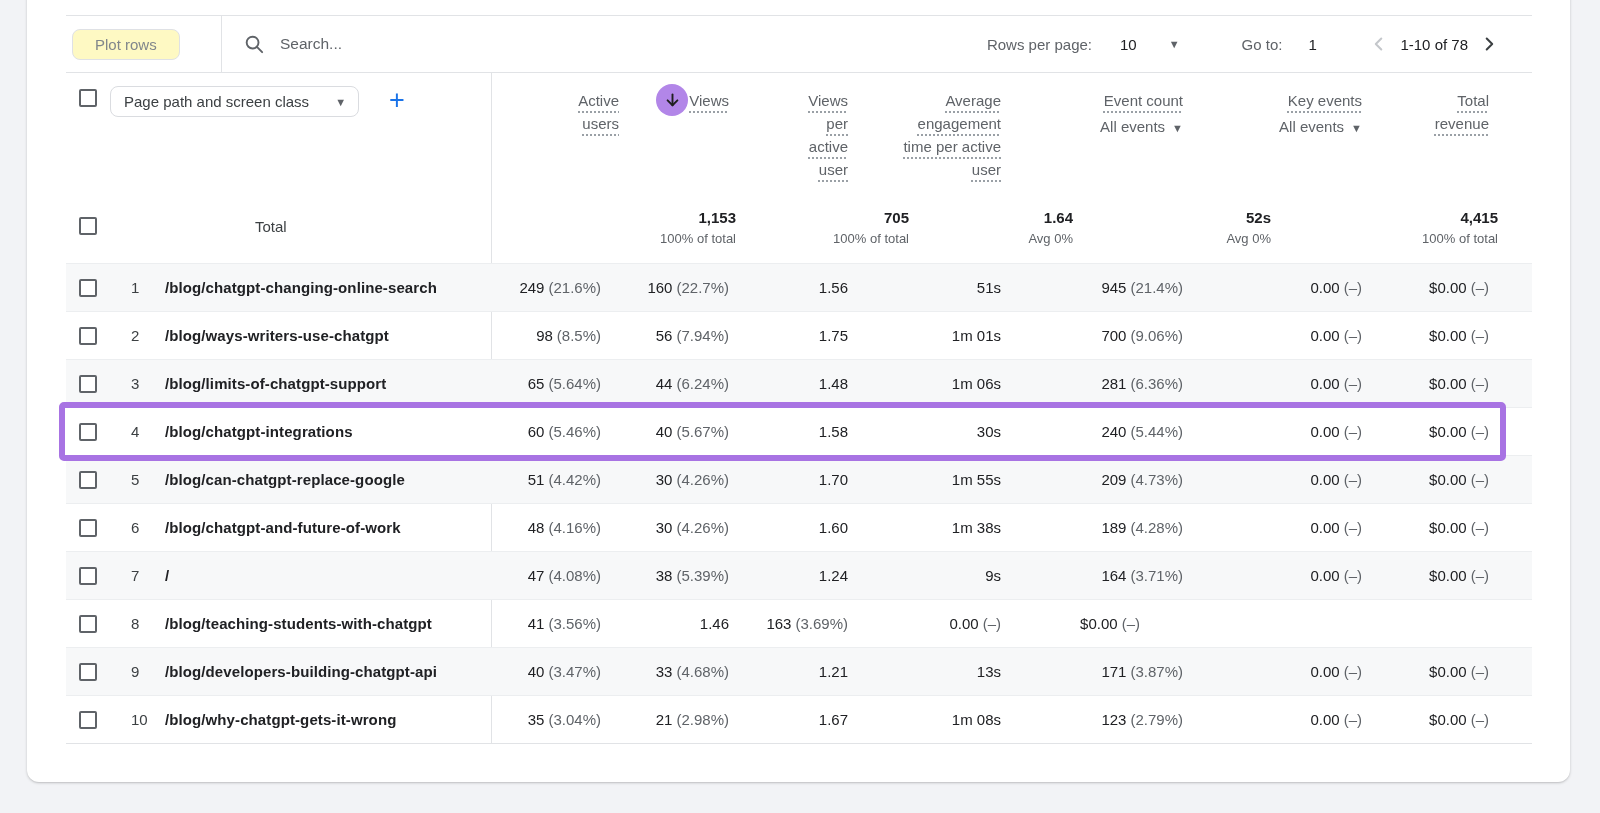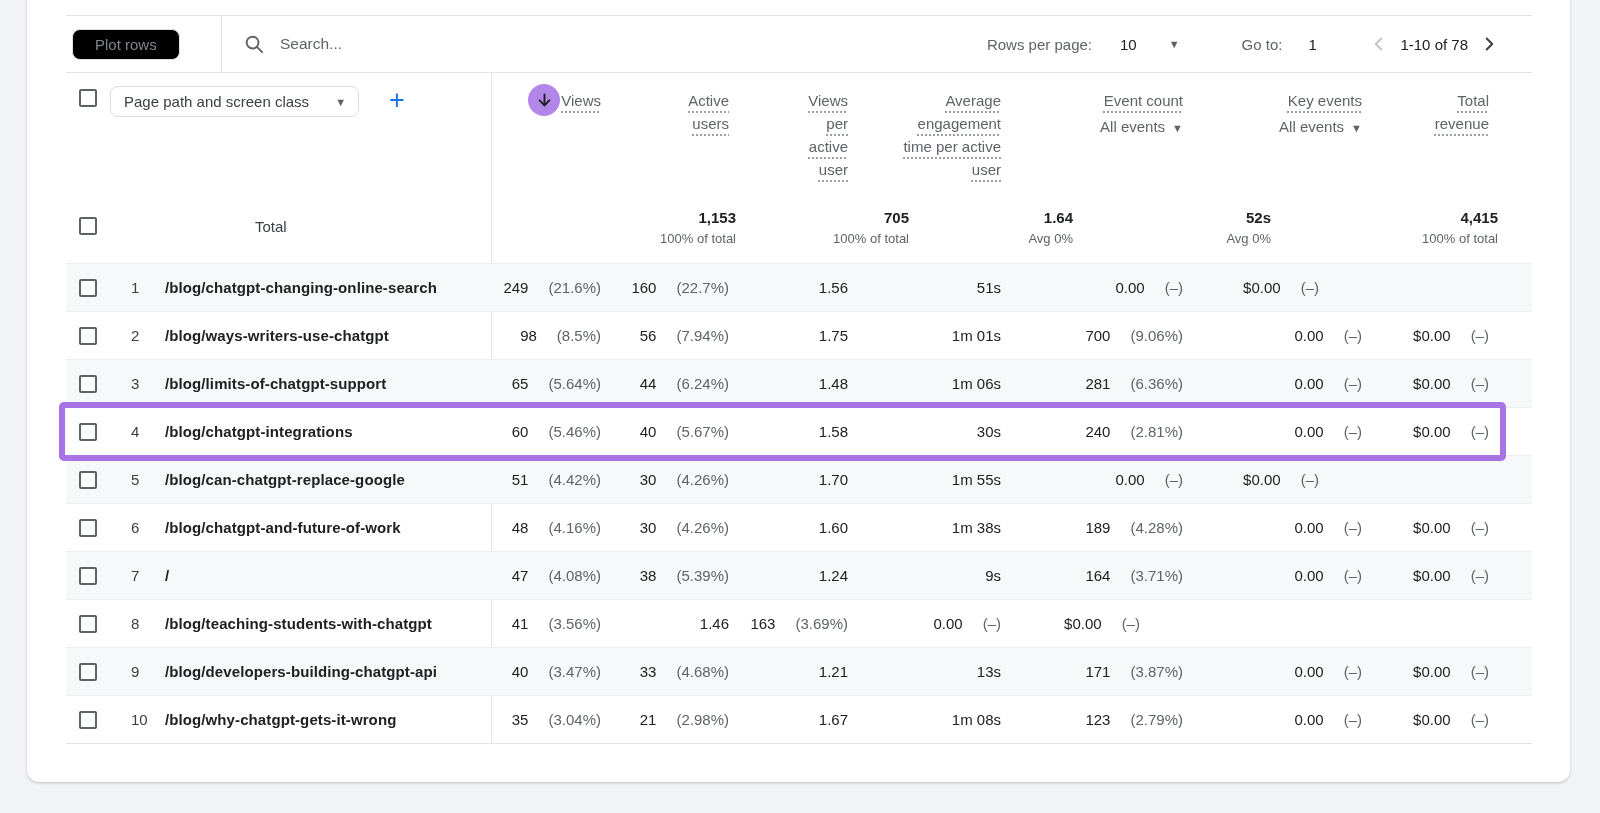--- a/index.html
+++ b/index.html
@@ -23,21 +23,21 @@
     width:1466px;
     border-top:1px solid #e1e3e6;
     border-bottom:1px solid #e1e3e6;
   }
   
   .toolbar { height:57px; display:flex; align-items:stretch; border-bottom:1px solid #e1e3e6; }
   .plot-rows-zone { width:156px; display:flex; align-items:center; border-right:1px solid #e1e3e6; }
   .plot-rows-btn {
     margin-left:6px; padding:6px 22px;
     border:1px solid #dfe1e5; border-radius:8px;
-    background:#000000; color:#80868b; font-size:15px; cursor:default;
+    background:#fef9c3; color:#80868b; font-size:15px; cursor:default;
     white-space:nowrap;
   }
   .search-zone { display:flex; align-items:center; padding-left:22px; gap:15px; flex:0 0 auto; }
   .search-zone svg { display:block; }
   .search-input {
     border:none; outline:none; font-size:15.5px; color:#3c4043; width:320px;
     font-family:"Liberation Sans", sans-serif;
   }
   .search-input::placeholder { color:#5f6368; opacity:1; }
   .pager-zone { margin-left:auto; display:flex; align-items:center; padding-right:30px; font-size:15px; color:#5f6368; }
@@ -112,21 +112,21 @@
   .t-num.last { padding-right:43px; }
   
   .row { height:48px; border-top:1px solid #eceef0; position:relative; }
   .row.alt { background:#f7f8f9; }
   .row .cell { display:flex; align-items:center; font-size:15px; }
   .row .chk-cell { padding-left:13px; }
   .c-index { color:#3c4043; padding-left:21px; }
   .c-path { font-weight:700; color:#202124; letter-spacing:.1px; }
   .num { justify-content:flex-end; text-align:right; }
   .num .v { color:#202124; }
-  .num .pct { color:#5f6368; margin-left:20px; }
+  .num .pct { color:#5f6368; margin-left:4px; }
   .num.last { padding-right:43px; }
   .row-outline {
     display:none; position:absolute; z-index:3;
     left:-7px; right:26px; top:-6px; bottom:-6px;
     border:6px solid #a873e3; border-radius:5px;
     pointer-events:none;
   }
   .row.highlighted { background:#fff; }
   .row.highlighted .row-outline { display:block; }
   
@@ -176,34 +176,34 @@
       <div class="chk-cell">
         <span class="checkbox"></span>
       </div>
       <div class="dim-region">
         <span class="dim-pill">
           <span>Page path and screen class</span>
           <span class="caret">▼</span>
         </span>
         <span class="plus-btn">+</span>
       </div>
+      <div class="hcell h-active-users" style="width:128px">
+        <span class="hconstrain"><span class="hlabel">Active users</span></span>
+      </div>
       <div class="hcell h-views" style="width:110px">
         <div class="views-flex">
           <span class="sort-circle">
             <svg width="19" height="19" viewBox="0 0 24 24">
                 <line x1="12" y1="4.5" x2="12" y2="18" stroke="#1f1f1f" stroke-width="2.4" stroke-linecap="round"></line>
                 <polyline points="5.8,11.8 12,18 18.2,11.8" fill="none" stroke="#1f1f1f" stroke-width="2.4" stroke-linecap="round" stroke-linejoin="round"></polyline>
               </svg>
           </span>
           <span class="hlabel">Views</span>
         </div>
       </div>
-      <div class="hcell h-active-users" style="width:128px">
-        <span class="hconstrain"><span class="hlabel">Active users</span></span>
-      </div>
       <div class="hcell h-vpu" style="width:119px">
         <span class="hconstrain"><span class="hlabel">Views per active user</span></span>
       </div>
       <div class="hcell h-avg" style="width:153px">
         <span class="hconstrain"><span class="hlabel">Average engagement time per active user</span></span>
       </div>
       <div class="hcell" style="width:182px">
         <span class="hlabel">Event count</span>
         <div class="subfilter"><span>All events</span><span class="caret">▼</span></div>
       </div>
@@ -250,20 +250,24 @@
             <span class="v">160</span>
             <span class="pct">(22.7%)</span>
           </div>
     <div class="cell num">
             <span class="v">1.56</span>
           </div>
     <div class="cell num">
             <span class="v">51s</span>
           </div>
     <div class="cell num">
+            <span class="v">945</span>
+            <span class="pct">(21.4%)</span>
+          </div>
+    <div class="cell num">
             <span class="v">0.00</span>
             <span class="pct">(–)</span>
           </div>
     <div class="cell num last">
             <span class="v">$0.00</span>
             <span class="pct">(–)</span>
           </div>
 
   </div>
         <div class="grid row">
@@ -361,21 +365,21 @@
             <span class="pct">(5.67%)</span>
           </div>
     <div class="cell num">
             <span class="v">1.58</span>
           </div>
     <div class="cell num">
             <span class="v">30s</span>
           </div>
     <div class="cell num">
             <span class="v">240</span>
-            <span class="pct">(2.81%)</span>
+            <span class="pct">(5.44%)</span>
           </div>
     <div class="cell num">
             <span class="v">0.00</span>
             <span class="pct">(–)</span>
           </div>
     <div class="cell num last">
             <span class="v">$0.00</span>
             <span class="pct">(–)</span>
           </div>
     <div class="row-outline"></div>
@@ -398,20 +402,24 @@
             <span class="v">30</span>
             <span class="pct">(4.26%)</span>
           </div>
     <div class="cell num">
             <span class="v">1.70</span>
           </div>
     <div class="cell num">
             <span class="v">1m 55s</span>
           </div>
     <div class="cell num">
+            <span class="v">209</span>
+            <span class="pct">(4.73%)</span>
+          </div>
+    <div class="cell num">
             <span class="v">0.00</span>
             <span class="pct">(–)</span>
           </div>
     <div class="cell num last">
             <span class="v">$0.00</span>
             <span class="pct">(–)</span>
           </div>
 
   </div>
         <div class="grid row">

